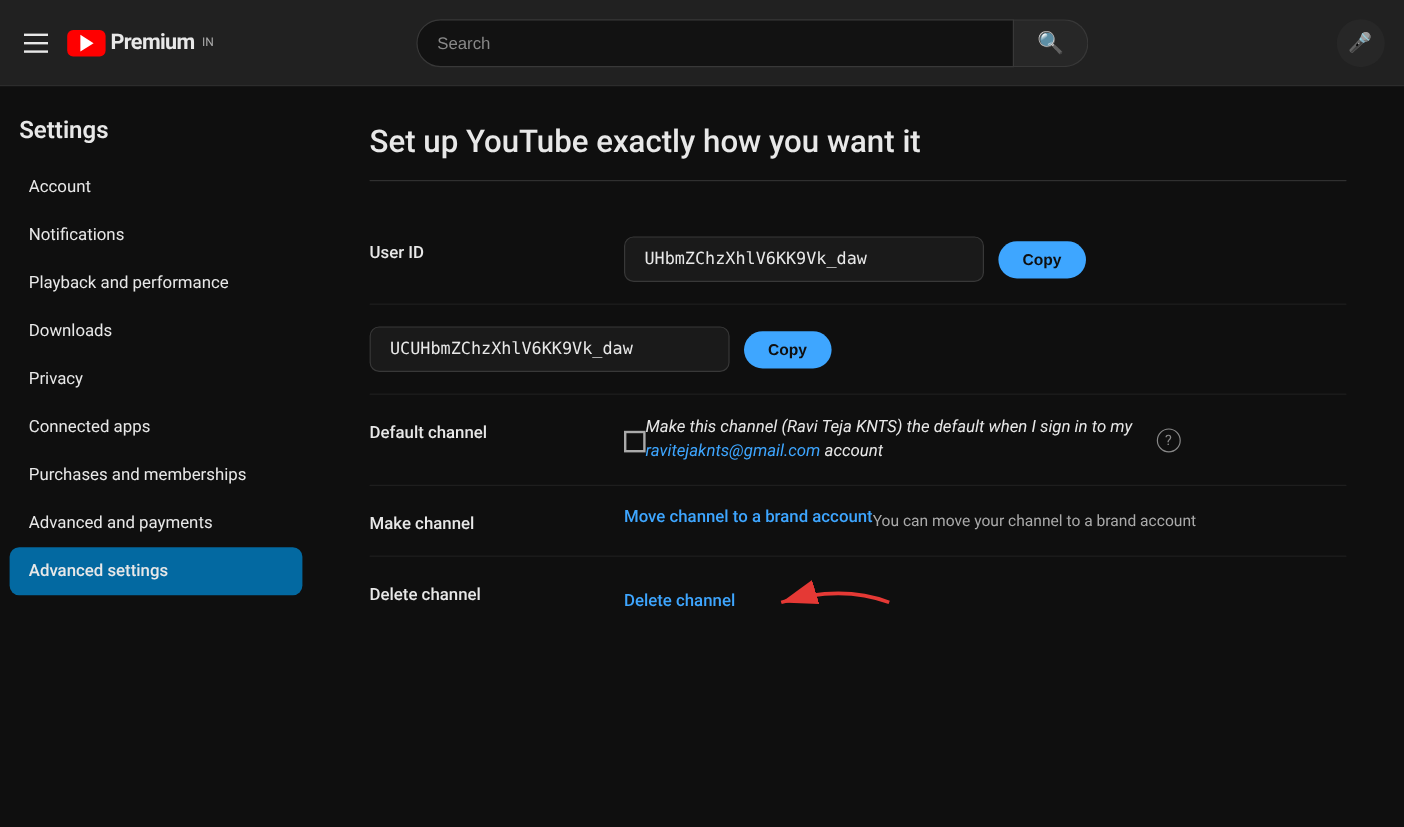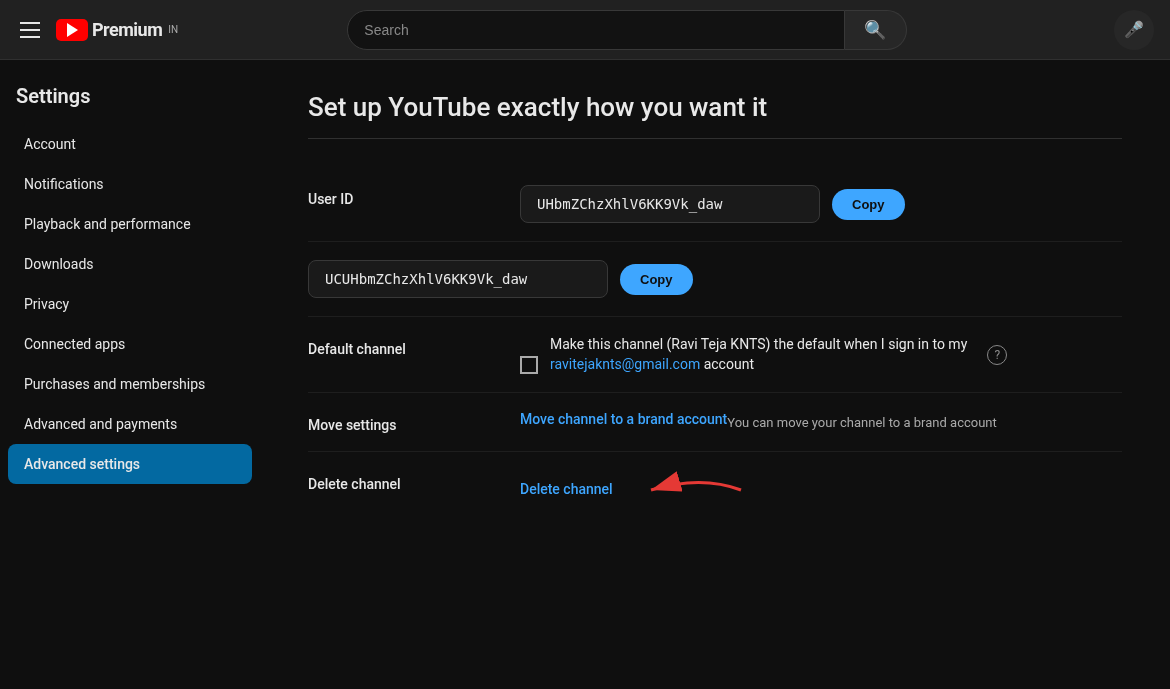--- a/index.html
+++ b/index.html
@@ -12,21 +12,21 @@
       height: 689px;
       overflow: hidden;
     }
 
     
     .header {
       background-color: #212121;
       display: flex;
       align-items: center;
       padding: 0 16px;
-      height: 60px;
+      height: 72px;
       gap: 16px;
       border-bottom: 1px solid #303030;
     }
     .header-left {
       display: flex;
       align-items: center;
       gap: 12px;
       min-width: 220px;
     }
     .menu-icon {
@@ -220,22 +220,22 @@
       border-radius: 20px;
       padding: 8px 20px;
       font-size: 13px;
       font-weight: 600;
       cursor: pointer;
     }
 
     
     .checkbox-container {
       display: flex;
-      align-items: flex-end;
-      gap: 12px;
+      align-items: center;
+      font-style: italic;
     }
     .checkbox {
       width: 18px;
       height: 18px;
       border: 2px solid #aaa;
       background: transparent;
       flex-shrink: 0;
       margin-top: 2px;
       cursor: pointer;
     }
@@ -368,21 +368,21 @@
           <div class="checkbox-label">
             <span>Make this channel (</span><span>Ravi Teja KNTS</span><span>) the default when I sign in to my</span><br>
             <span class="email">ravitejaknts@gmail.com</span> <span>account</span>
           </div>
         </div>
         <div class="help-icon">?</div>
       </div>
     </div>
 
     <div class="settings-row">
-      <div class="settings-row-label">Move settings</div>
+      <div class="settings-row-label">Make channel</div>
       <div class="settings-row-content">
         <div class="link-col">
           <a class="link-blue">Move channel to a brand account</a>
           <div class="sub-text">You can move your channel to a brand account</div>
         </div>
       </div>
     </div>
 
     <div class="settings-row">
       <div class="settings-row-label">Delete channel</div>

